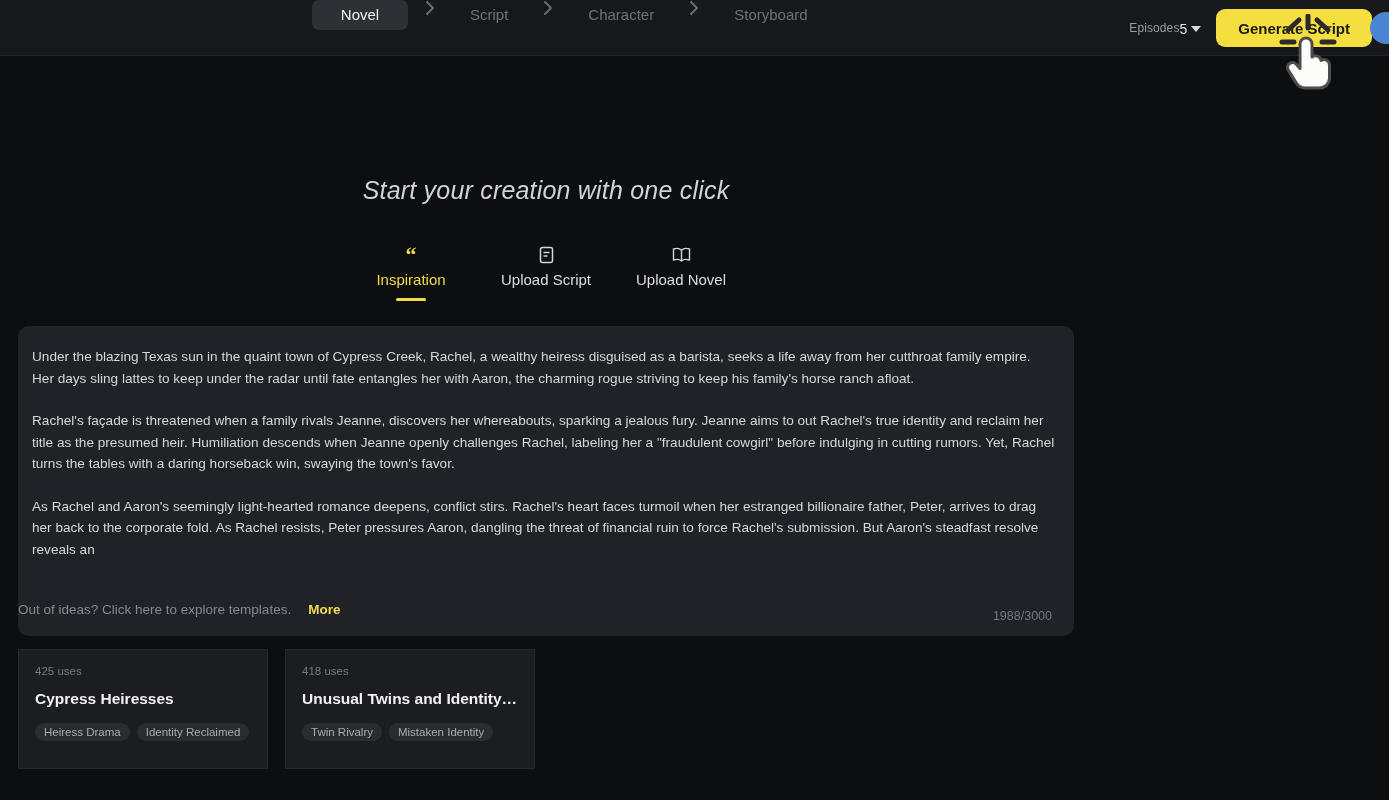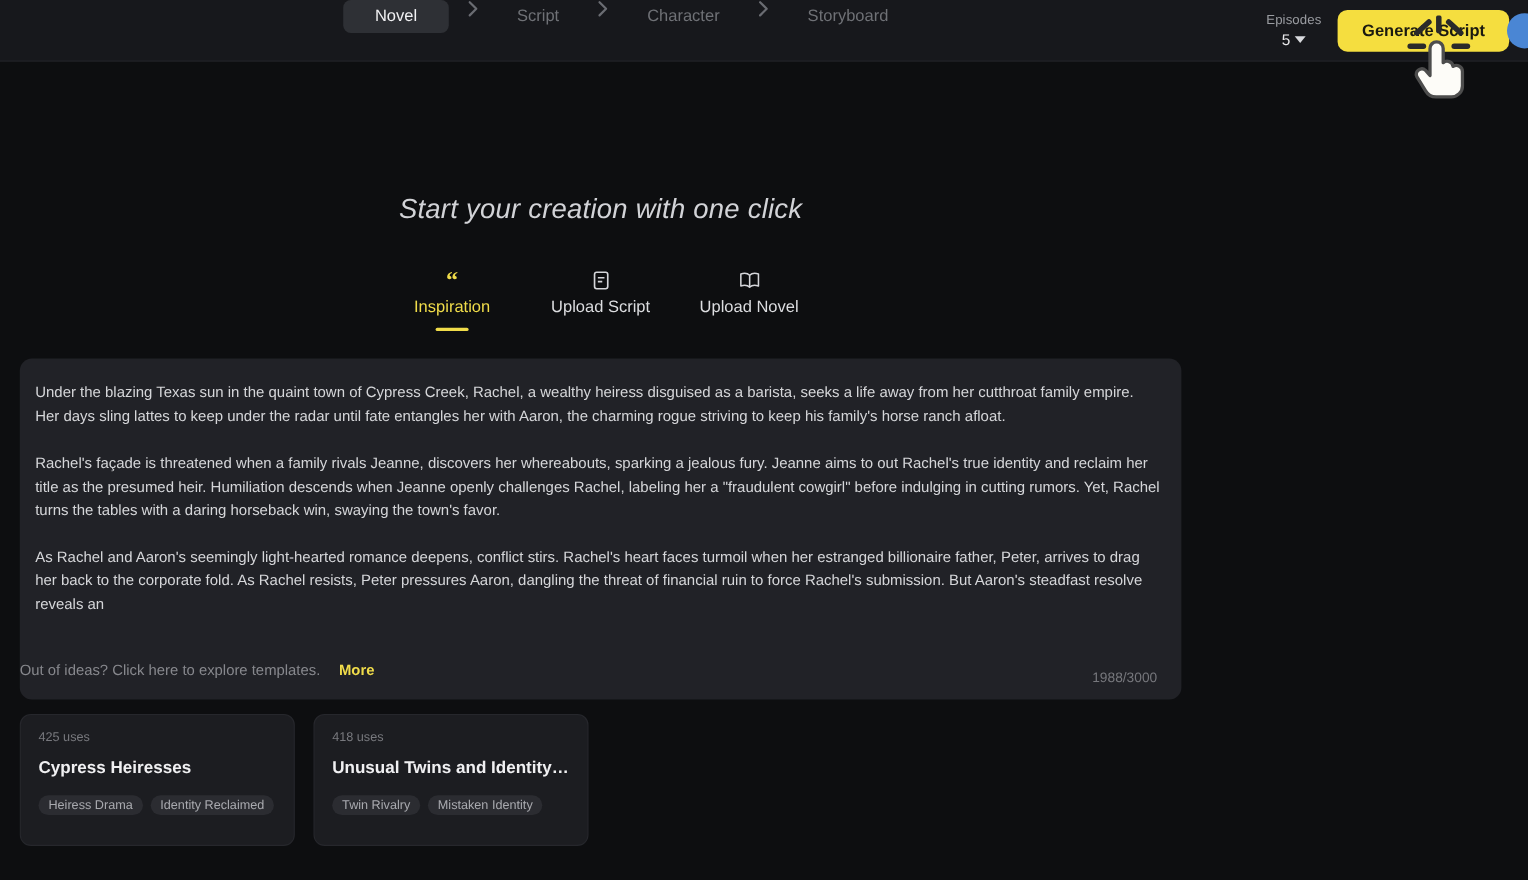--- a/index.html
+++ b/index.html
@@ -75,21 +75,21 @@
     position: absolute;
     right: 0;
     top: 0;
     height: 56px;
     display: flex;
     align-items: center;
   }
 
   .episodes {
     display: flex;
-    flex-direction: column;
+    flex-direction: row;
     align-items: center;
     justify-content: center;
     margin-right: 15px;
     cursor: pointer;
     line-height: 1.2;
   }
   .episodes-label {
     font-size: 12px;
     color: #9a9ca1;
     letter-spacing: .1px;
@@ -268,21 +268,21 @@
     left: 18px;
     display: flex;
     gap: 17px;
   }
 
   .tpl-card {
     width: 250px;
     height: 120px;
     background: #1c1d21;
     border: 1px solid #26272c;
-    border-radius: 10px;
+    border-radius: 0;
     padding: 15px 16px 0 16px;
     cursor: pointer;
     position: relative;
   }
   .tpl-uses {
     font-size: 11.5px;
     color: #78797e;
     margin-bottom: 13px;
   }
   .tpl-title {

